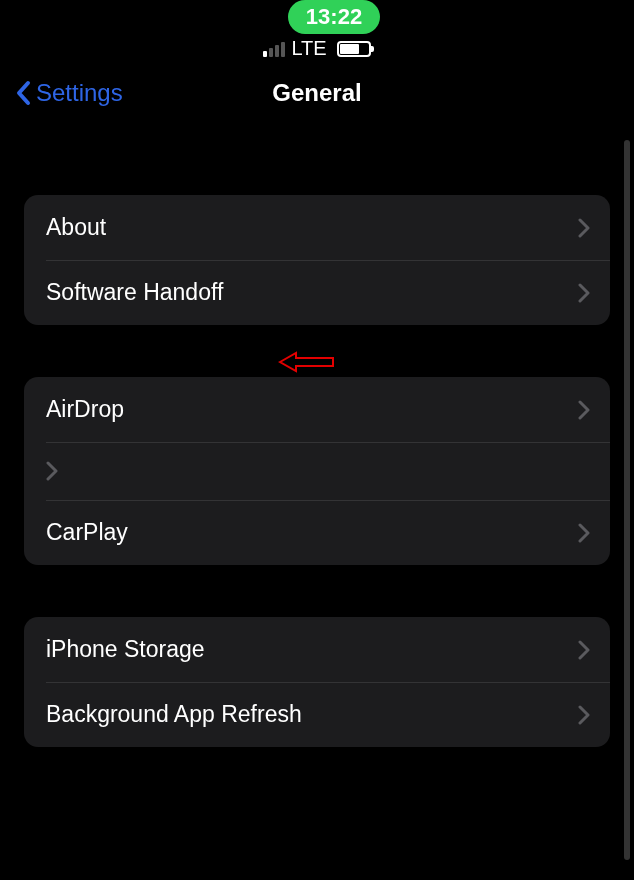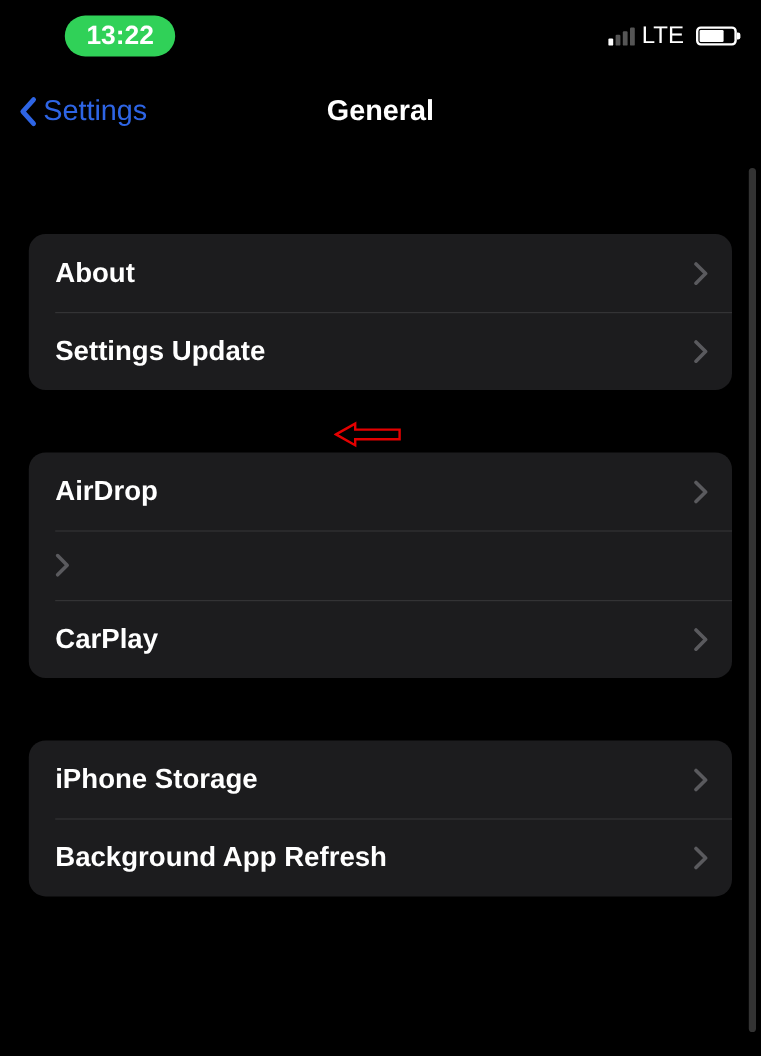--- a/index.html
+++ b/index.html
@@ -11,20 +11,21 @@
       color: #fff;
       overflow: hidden;
       position: relative;
     }
     .status-bar {
       height: 60px;
       display: flex;
       align-items: center;
       justify-content: space-between;
       padding: 0 20px;
+      flex-direction: column;
     }
     .time-pill {
       background: #30d158;
       color: #fff;
       font-size: 22px;
       font-weight: 600;
       padding: 4px 18px;
       border-radius: 22px;
       margin-left: 34px;
     }
@@ -132,21 +133,21 @@
       content: "";
       position: absolute;
       left: 22px;
       right: 0;
       top: 0;
       height: 1px;
       background: #333335;
     }
     .row-label {
       font-size: 23px;
-      font-weight: 700;
+      font-weight: 400;
       color: #fff;
     }
     .chevron {
       width: 12px;
       height: 20px;
       flex-shrink: 0;
     }
     .chevron path {
       stroke: #5a5a5e;
       stroke-width: 3;
@@ -202,21 +203,21 @@
 <div class="content">
 
   <div class="group first">
     <div class="row">
       <span class="row-label">About</span>
       <svg class="chevron" viewBox="0 0 12 20">
           <path d="M2 2 L10 10 L2 18"></path>
         </svg>
     </div>
     <div class="row">
-      <span class="row-label">Settings Update</span>
+      <span class="row-label">Software Handoff</span>
       <svg class="chevron" viewBox="0 0 12 20">
           <path d="M2 2 L10 10 L2 18"></path>
         </svg>
     </div>
   </div>
 
   <div class="group">
     <div class="row">
       <span class="row-label">AirDrop</span>
       <svg class="chevron" viewBox="0 0 12 20">

